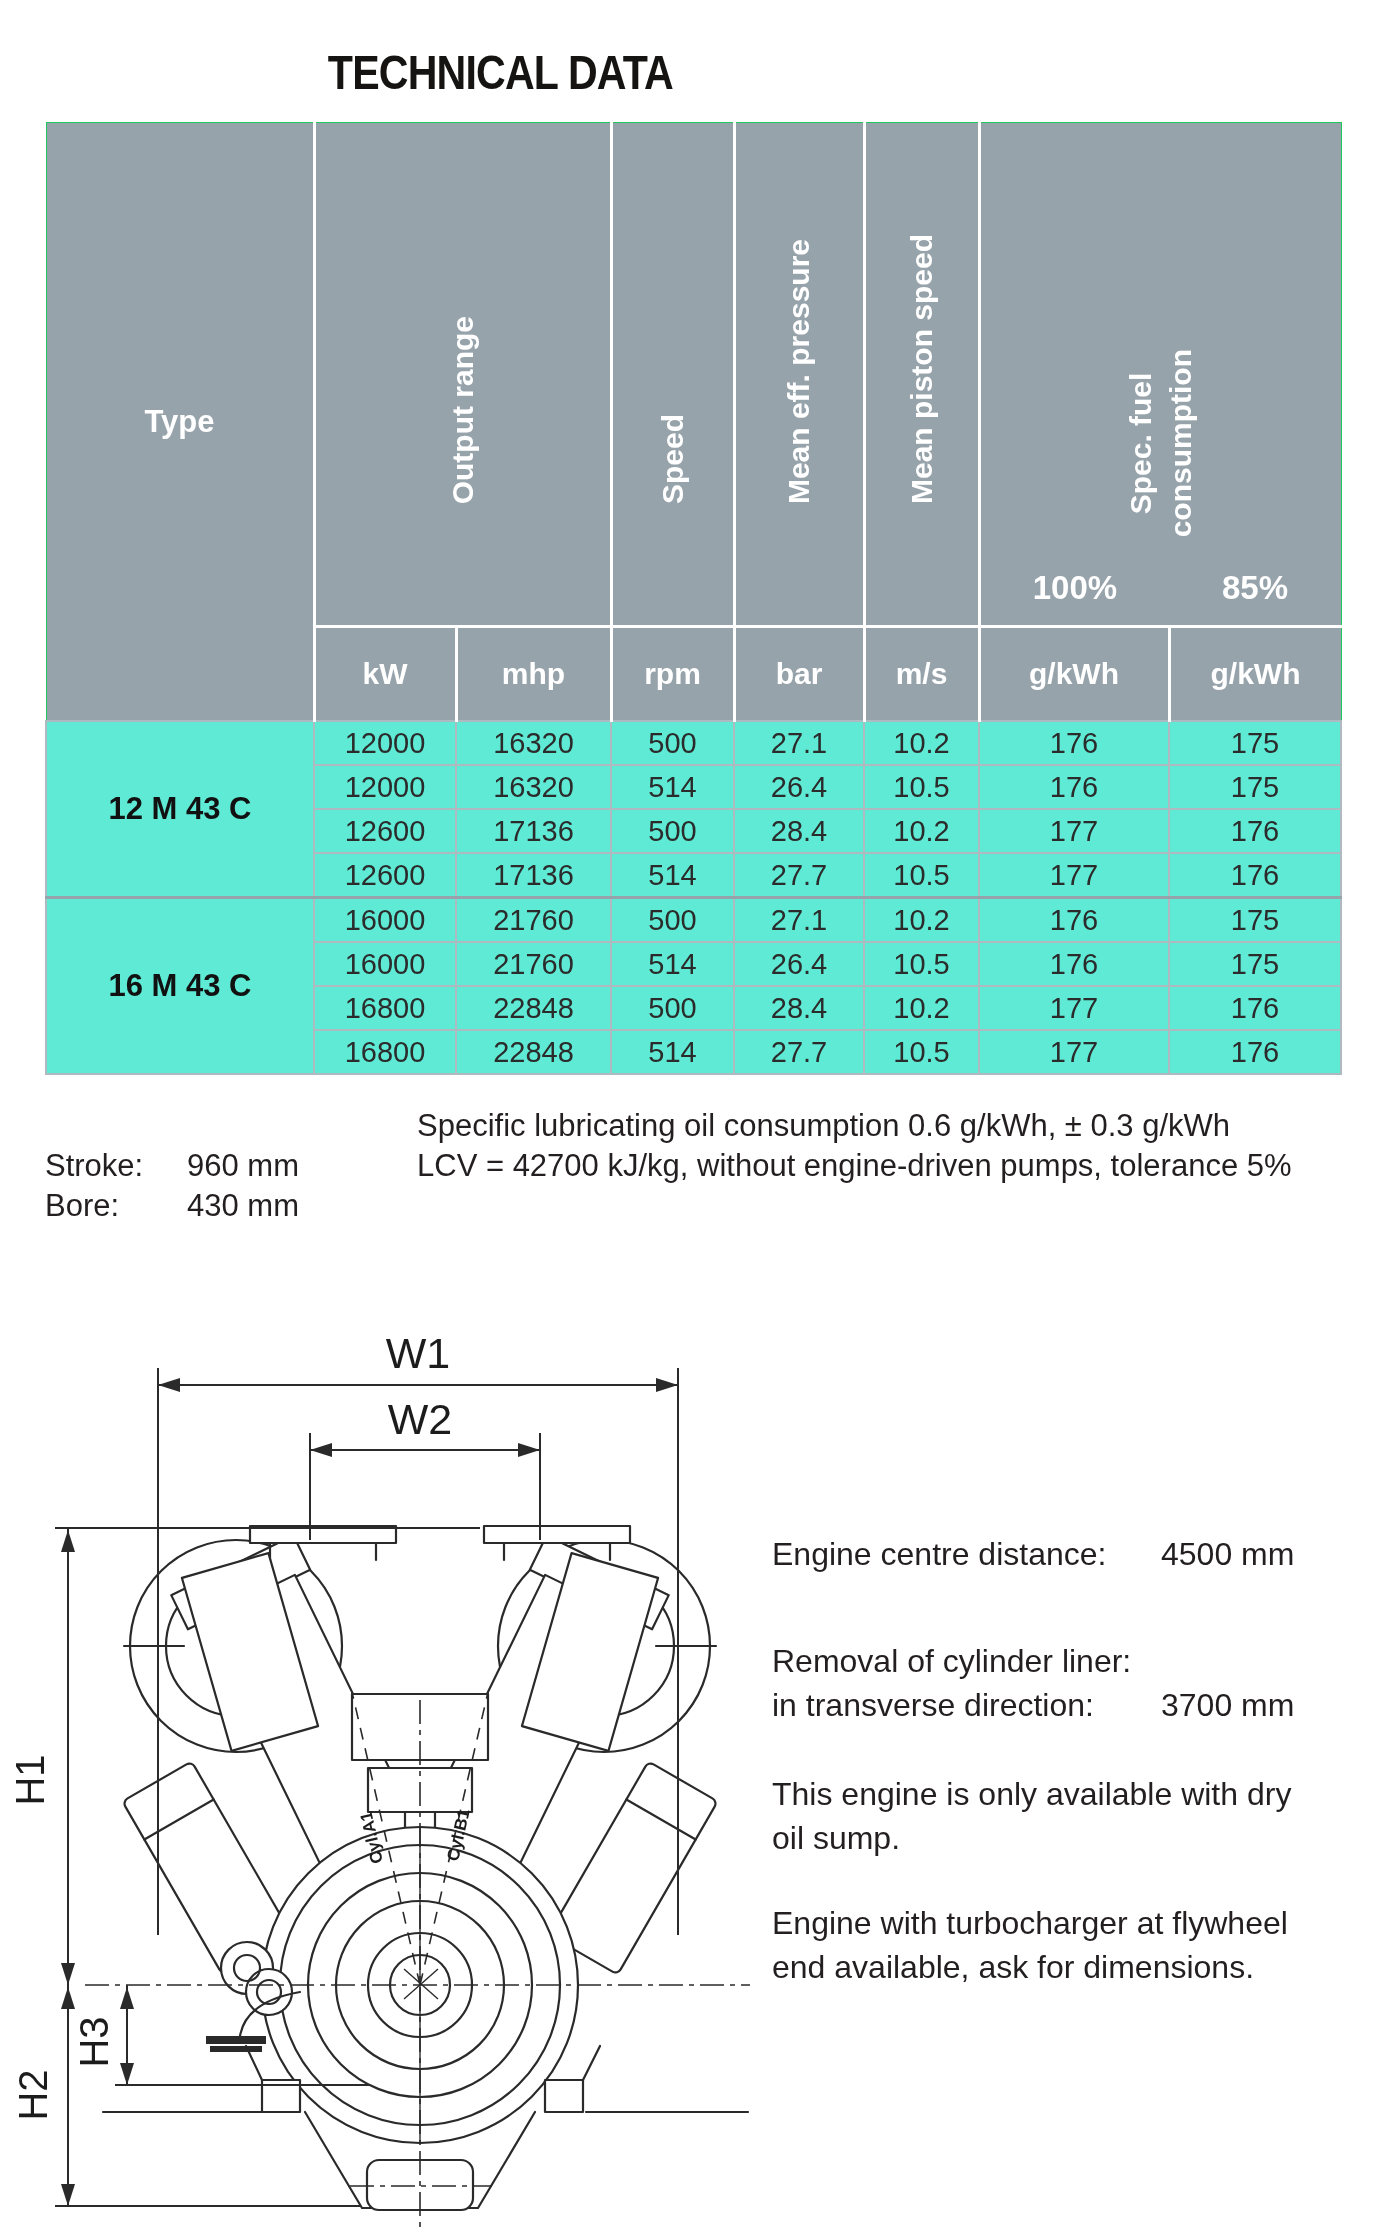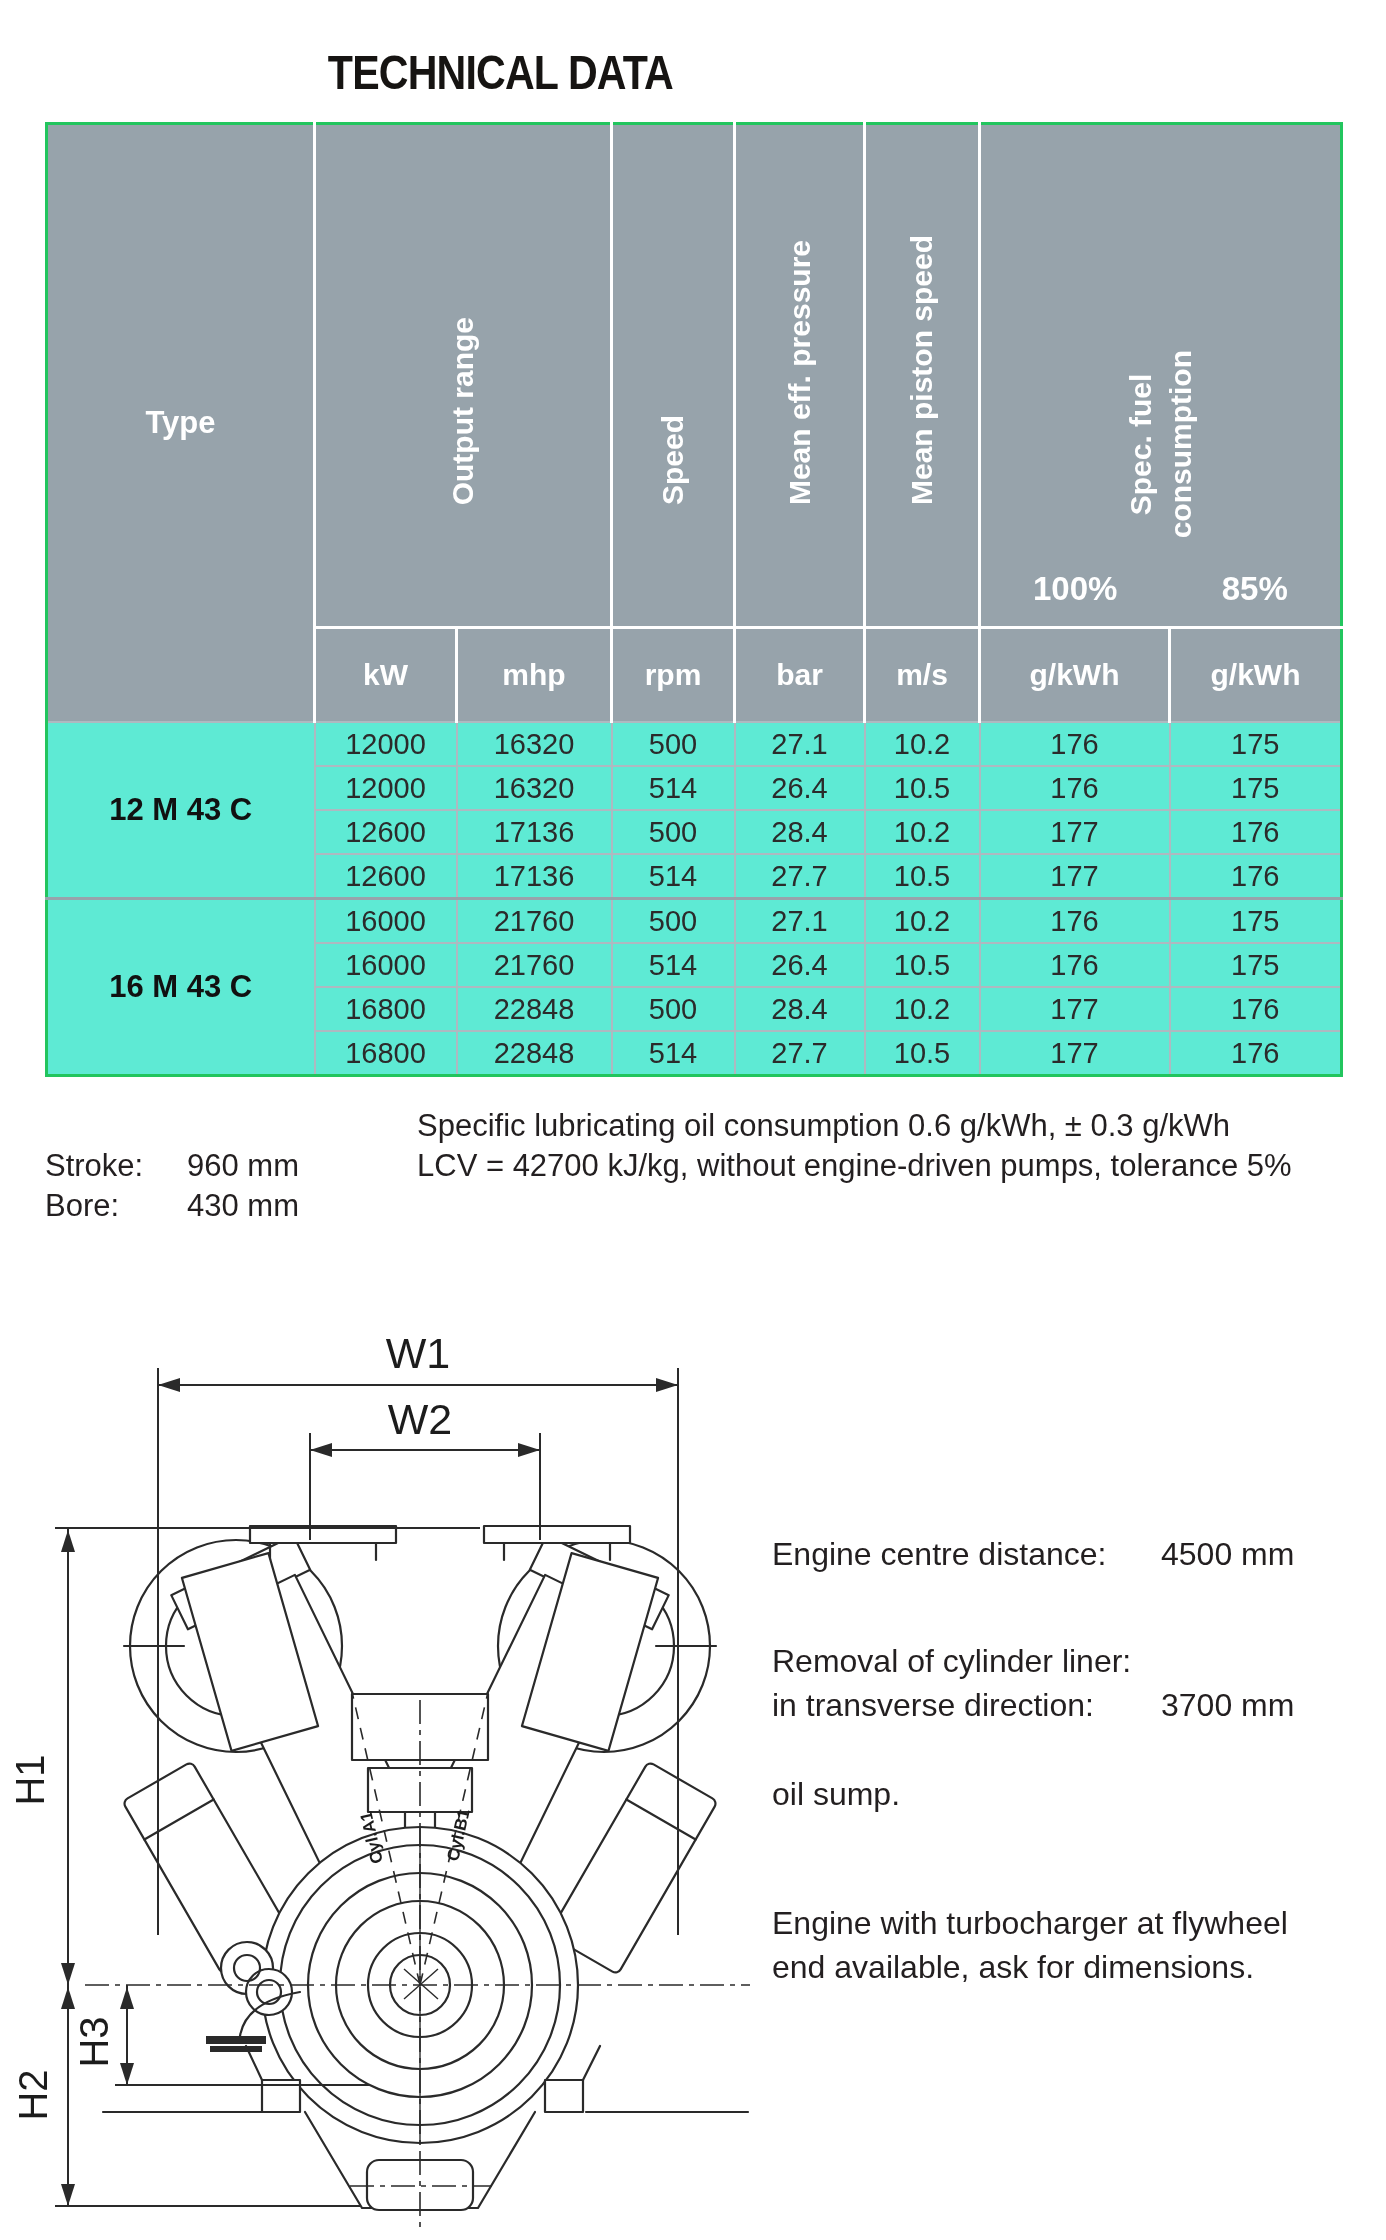--- a/index.html
+++ b/index.html
@@ -6,21 +6,21 @@
   .page{position:relative;width:1386px;height:2240px;background:#fff;overflow:hidden;
         font-family:"Liberation Sans",sans-serif;color:#231f20;}
 
   
   .title-wrap{position:absolute;top:44px;left:0;width:1000px;text-align:center;}
   .title{display:inline-block;font-size:49px;font-weight:bold;letter-spacing:-1px;
          transform:scaleX(.84);transform-origin:center;color:#161412;white-space:nowrap;}
 
   
   table.tech{position:absolute;left:45px;top:122px;width:1295px;border-collapse:collapse;
-             table-layout:fixed;border:3px solid #22c55e;}
+             table-layout:fixed;border:1px solid #22c55e;}
   table.tech th,table.tech td{padding:0;margin:0;}
   thead th{background:#97a3ab;color:#fff;font-weight:bold;vertical-align:bottom;position:relative;}
   thead th.hdr{border-left:3px solid #fff;}
   thead th.first{border-left:none;}
   th.type-cell{vertical-align:middle;text-align:center;font-size:31px;}
   .vwrap{position:absolute;bottom:121px;left:0;right:0;display:flex;justify-content:center;gap:8px;}
   .vwrap.hi{bottom:88px;}
   .vlabel{display:block;writing-mode:vertical-rl;transform:rotate(180deg);
           font-size:30px;font-weight:bold;white-space:nowrap;line-height:1.05;}
   .loads{position:absolute;bottom:18px;left:0;right:0;display:flex;}
@@ -343,20 +343,21 @@
     <span class="val">4500 mm</span>
   </div>
   <div class="side p2">
     <div>Removal of cylinder liner:</div>
     <div class="note-row">
       <span>in transverse direction:</span>
       <span class="val">3700 mm</span>
     </div>
   </div>
   <div class="side p3">
+    <div>This engine is only available with dry</div>
     <div>oil sump.</div>
   </div>
   <div class="side p4">
     <div>Engine with turbocharger at flywheel</div>
     <div>end available, ask for dimensions.</div>
   </div>
 
 </div>
 
 </body></html>

